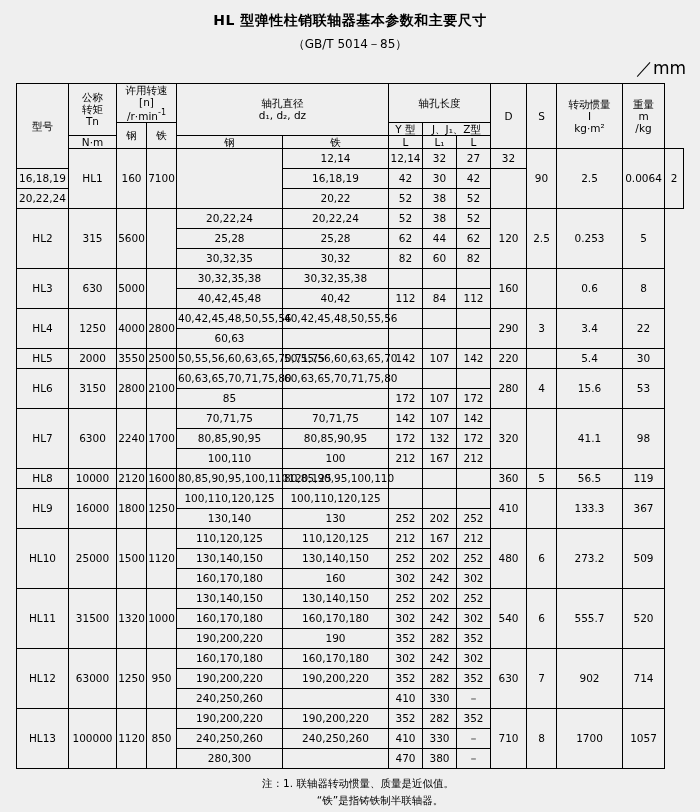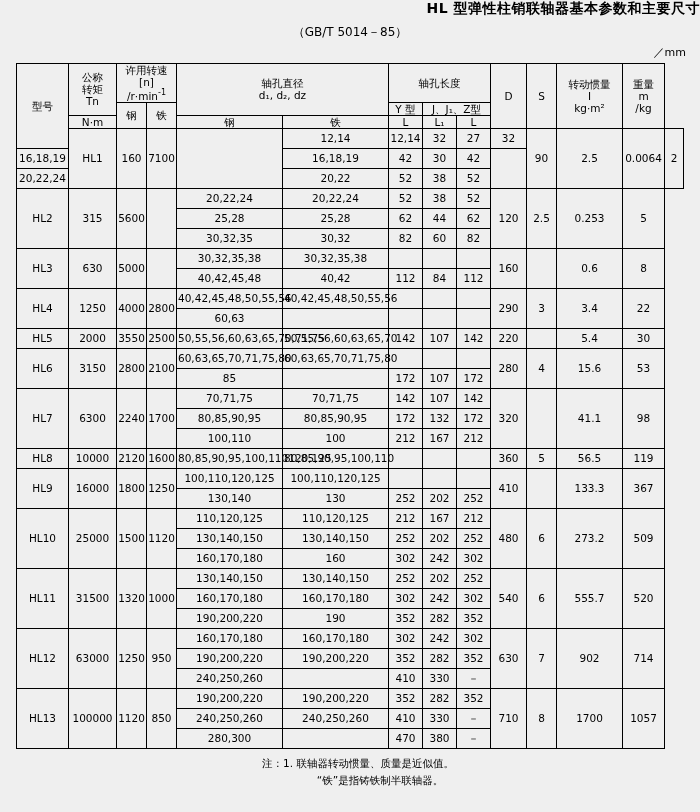--- a/index.html
+++ b/index.html
@@ -5,34 +5,34 @@
   html,body{margin:0;padding:0;}
   body{
     width:700px;height:812px;
     background:#efefef;
     font-family:"DejaVu Sans","Liberation Sans",sans-serif;
     color:#000;
     -webkit-font-smoothing:none;
   }
   .page{position:relative;width:700px;height:812px;box-sizing:border-box;padding:0;}
   .title{
-    text-align:right;
+    text-align:center;
     font-size:14px;
     font-weight:bold;
-    padding-top:0;
+    padding-top:12px;
     letter-spacing:0.5px;
   }
   .subtitle{
     text-align:center;
     font-size:12px;
     padding-top:6px;
   }
   .unit{
     text-align:right;
-    font-size:11px;
+    font-size:17px;
     padding:4px 14px 3px 0;
   }
   table.main{
     border-collapse:collapse;
     width:668px;
     margin:0 auto;
     table-layout:fixed;
   }
   table.main td,table.main th{
     border:1px solid #000;

